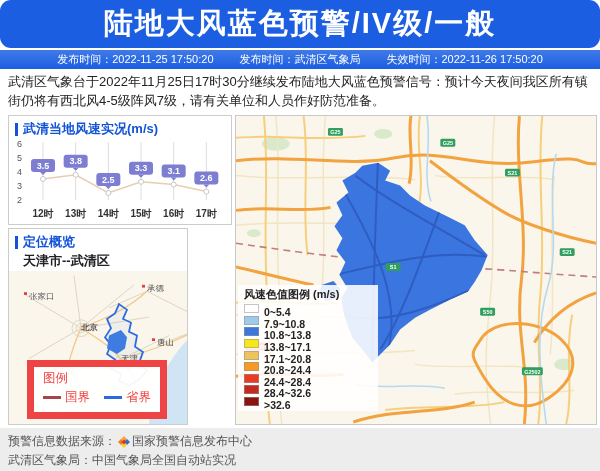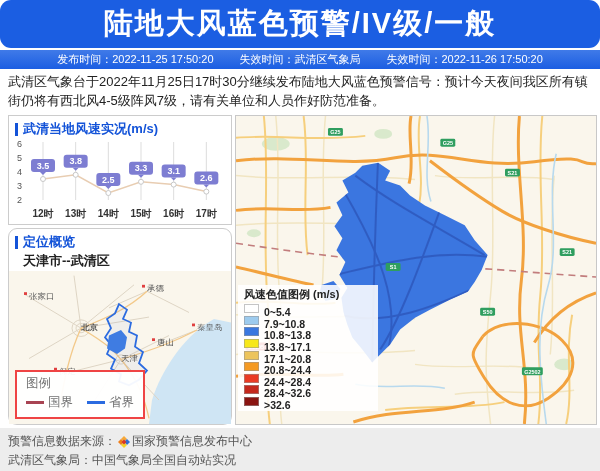--- a/index.html
+++ b/index.html
@@ -11,29 +11,29 @@
   .hdr h1{margin:0;color:#fff;font-size:29px;font-weight:bold;letter-spacing:2px;}
   .infobar{position:absolute;top:50px;left:0;right:0;height:19px;
        background:linear-gradient(#407ae8,#1b5ee2);color:#fff;font-size:11px;
        display:flex;align-items:center;justify-content:center;gap:26px;}
   
   .warning{position:absolute;top:72px;left:8px;width:585px;margin:0;
        font-size:13px;line-height:19px;color:#222;}
   
   .panel{position:absolute;border:1px solid #ccc;background:#fff;box-sizing:border-box;}
   .chart-panel{left:8px;top:115px;width:224px;height:110px;}
-  .loc-panel{left:8px;top:228px;width:224px;height:197px;border-radius:9px;}
+  .loc-panel{left:8px;top:228px;width:180px;height:197px;}
   .panel-title{display:flex;align-items:center;gap:5px;padding:4px 6px 0 6px;
        font-size:13px;font-weight:bold;color:#1353d8;}
   .accent{width:3px;height:13px;background:#1353d8;flex:0 0 3px;}
   .loc-sub{padding:1px 6px 2px 14px;font-size:13px;font-weight:bold;color:#222;}
   #chart-plot{position:relative;margin-top:1px;}
   .mini-map-wrap{position:absolute;left:0;right:0;bottom:0;height:153px;overflow:hidden;}
-  .mini-legend{position:absolute;left:6px;bottom:5px;background:rgba(255,255,255,.95);
-       border:2px solid #ef4444;padding:3px 9px 6px 9px;font-size:12.5px;color:#737373;}
+  .mini-legend{position:absolute;left:18px;bottom:5px;background:rgba(255,255,255,.95);
+       border:7px solid #ef4444;padding:3px 9px 6px 9px;font-size:12.5px;color:#ef4444;}
   .mini-legend-rows{display:flex;gap:14px;margin-top:2px;}
   .mini-legend-rows .row{display:flex;align-items:center;gap:4px;}
   .dash{display:inline-block;width:18px;height:3px;}
   
   .main-map{position:absolute;left:235px;top:115px;width:362px;height:310px;
        border:1px solid #c8c8c8;box-sizing:border-box;overflow:hidden;background:#faf6ec;}
   .wind-legend{position:absolute;left:2px;top:169px;width:128px;
        background:rgba(255,255,255,.88);padding:2px 6px 4px 6px;font-size:10.5px;color:#222;}
   .wind-legend-title{font-weight:bold;font-size:11px;margin-bottom:1px;white-space:nowrap;}
   .wind-legend .row{display:flex;align-items:center;gap:5px;height:11.6px;}
@@ -49,21 +49,21 @@
 <body>
 
 <div class="page">
 
   <div class="hdr">
     <h1>陆地大风蓝色预警/IV级/一般</h1>
   </div>
 
   <div class="infobar">
     <span>发布时间：2022-11-25 17:50:20</span>
-    <span>失效时间：武清区气象局</span>
+    <span>发布时间：武清区气象局</span>
     <span>失效时间：2022-11-26 17:50:20</span>
   </div>
 
   <p class="warning">武清区气象台于2022年11月25日17时30分继续发布陆地大风蓝色预警信号：预计今天夜间我区所有镇街仍将有西北风4-5级阵风7级，请有关单位和人员作好防范准备。</p>
 
   <section class="panel chart-panel">
     <div class="panel-title">
       <span class="accent"></span>
       <span>武清当地风速实况(m/s)</span>
     </div>

